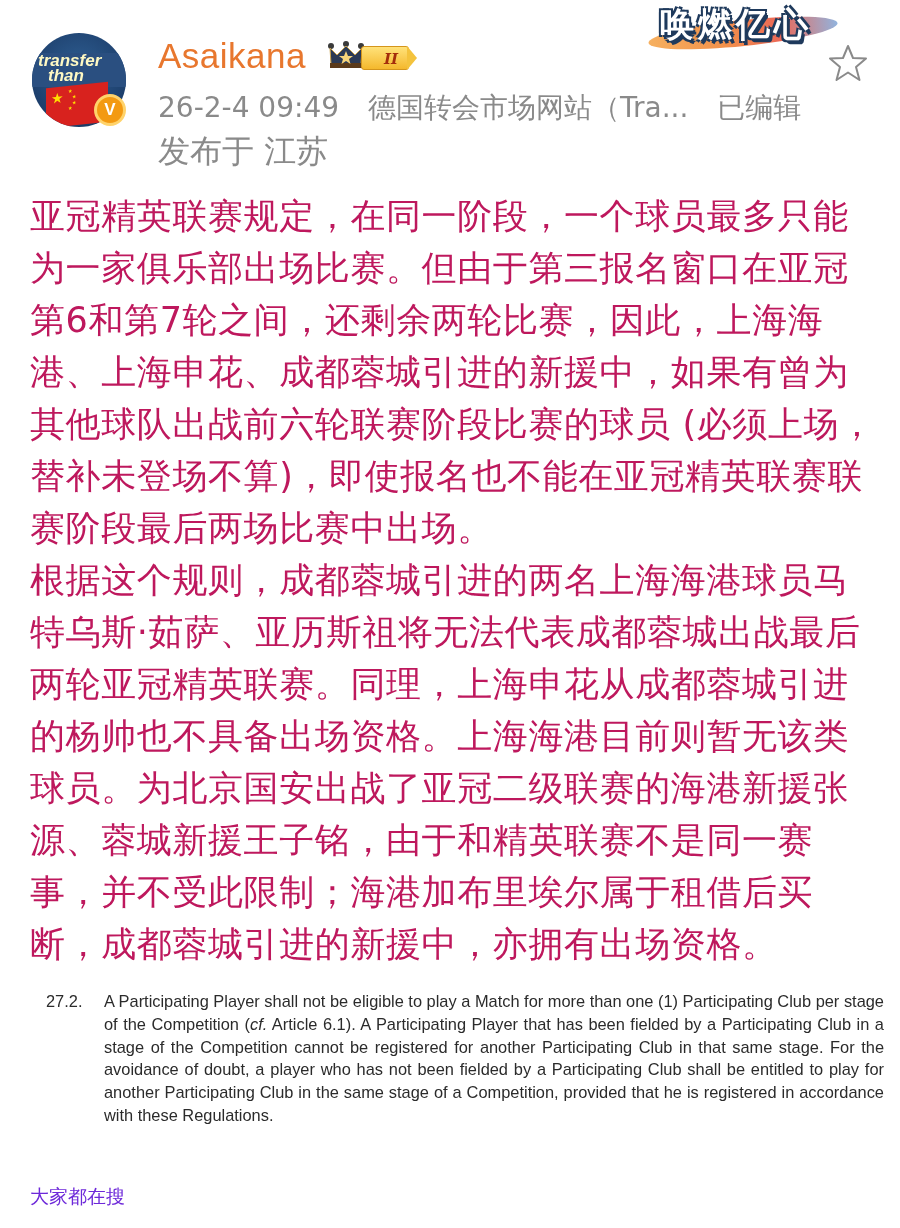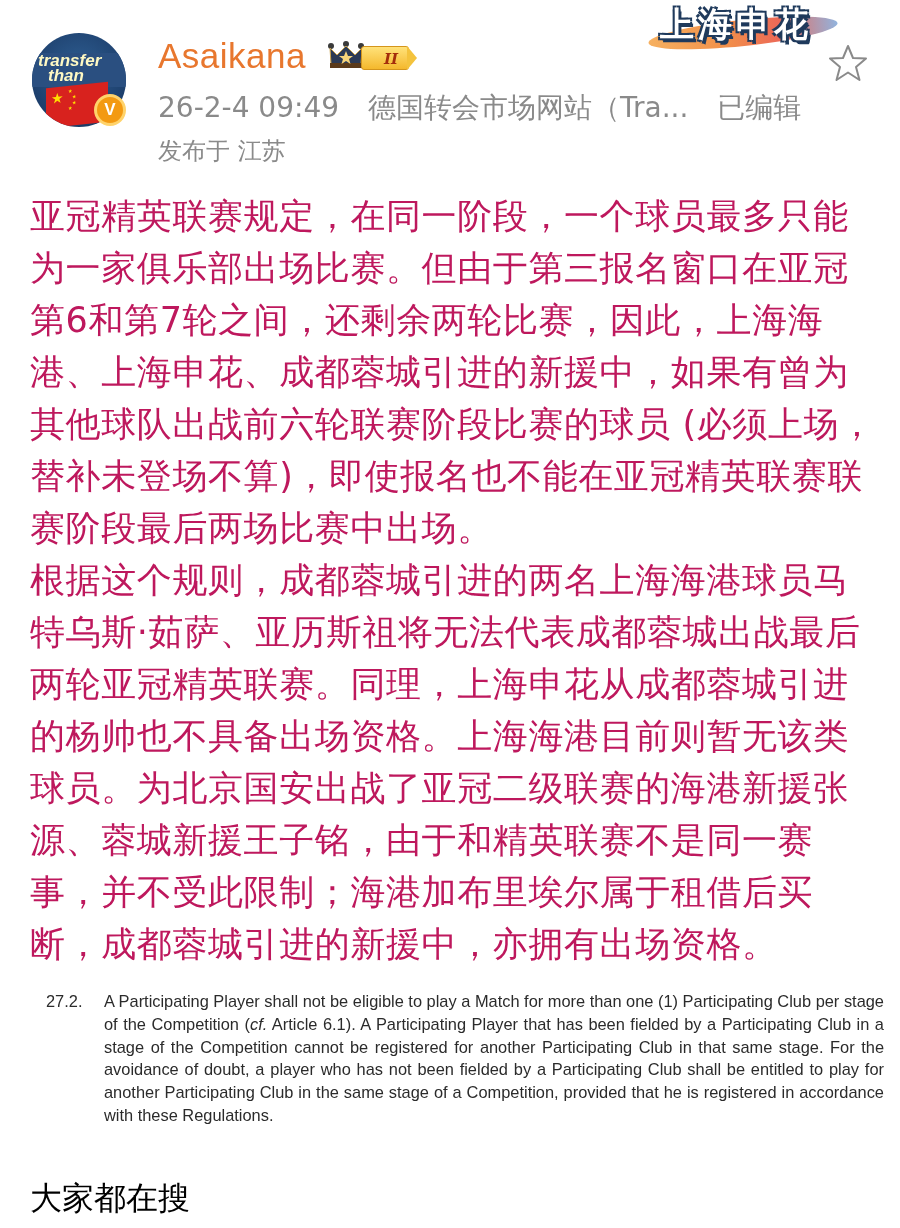--- a/index.html
+++ b/index.html
@@ -31,42 +31,42 @@
     .vip-badge .tag { position: absolute; left: 34px; top: 9px; width: 48px; height: 24px;
               background: linear-gradient(#ffe27a, #f4b82d); border: 1px solid #d4951c; border-radius: 3px;
               color: #a42d0b; font-family: "DejaVu Serif", serif; font-weight: bold; font-style: italic;
               font-size: 15px; text-align: center; line-height: 24px; box-sizing: border-box; padding-left: 12px; }
     .vip-badge .arrow { position: absolute; left: 80px; top: 9px; width: 0; height: 0;
               border-top: 12px solid transparent; border-bottom: 12px solid transparent; border-left: 10px solid #f4c33d; }
 
     .meta-line { position: absolute; left: 158px; top: 88px; font-size: 28px; color: #8a8a8a; line-height: 40px; white-space: nowrap; }
     .meta-line span { margin-right: 20px; }
     .meta-line .source { cursor: pointer; }
-    .location-line { position: absolute; left: 158px; top: 131px; font-size: 24px; color: #8a8a8a; line-height: 40px; }
+    .location-line { position: absolute; left: 158px; top: 131px; font-size: 32px; color: #8a8a8a; line-height: 40px; }
 
     .sticker { position: absolute; left: 648px; top: 2px; width: 195px; height: 46px; }
     .sticker .swoosh { position: absolute; left: 0; top: 18px; width: 190px; height: 26px; border-radius: 50%;
               background: linear-gradient(90deg, #f4a244, #f07d2a 40%, #e84d3a 70%, #7ea6d8); opacity: 0.85;
               transform: rotate(-6deg); }
     .sticker .txt { position: absolute; left: 12px; top: 2px; font-size: 34px; font-weight: bold; color: #ffffff;
               letter-spacing: 4px; line-height: 40px;
               text-shadow: -2px -2px 0 #1f3a5c, 2px -2px 0 #1f3a5c, -2px 2px 0 #1f3a5c, 2px 2px 0 #1f3a5c, 3px 4px 0 #1f3a5c; }
     .favorite { position: absolute; left: 828px; top: 44px; width: 40px; height: 38px; cursor: pointer; }
 
     .content { position: absolute; left: 30px; top: 190px; width: 845px; font-size: 35px; line-height: 52px;
                color: #be185d; letter-spacing: 0.6px; }
     .content p { margin: 0; }
 
     .regulation { position: absolute; left: 46px; top: 990px; width: 800px; font-family: "Liberation Sans", sans-serif;
                font-size: 16.4px; line-height: 22.8px; color: #2b2b2b; }
     .regulation .num { position: absolute; left: 0; top: 0; text-align: center; }
     .regulation .body { position: absolute; left: 58px; top: 0; width: 780px; text-align: justify; }
     .regulation .body i { font-style: italic; }
 
-    .hot-search { position: absolute; left: 30px; top: 1180px; font-size: 32px; color: #000000; line-height: 36px; cursor: pointer; }
+    .hot-search { position: absolute; left: 30px; top: 1180px; font-size: 19px; color: #6d28d9; line-height: 36px; cursor: pointer; font-family: Liberation Mono, monospace; }
   </style>
 </head>
 <body>
 
 <div class="header">
   <div class="avatar">
     <div class="logo-band">
       <span class="l1">transfer</span>
       <span class="l2">than</span>
     </div>
@@ -97,21 +97,21 @@
 
   <div class="meta-line">
     <span>26-2-4 09:49</span>
     <span class="source">德国转会市场网站（Tra...</span>
     <span>已编辑</span>
   </div>
   <div class="location-line">发布于 江苏</div>
 
   <div class="sticker">
     <div class="swoosh"></div>
-    <div class="txt">上海申花</div>
+    <div class="txt">唤燃亿心</div>
   </div>
 
   <svg class="favorite" viewBox="0 0 40 38">
     <polygon points="20,2 25,14 38,14.5 28,23 31.5,36 20,28.5 8.5,36 12,23 2,14.5 15,14" fill="none" stroke="#8a8a8a" stroke-width="2" stroke-linejoin="round"></polygon>
   </svg>
 </div>
 
 <div class="content">
   <p>亚冠精英联赛规定，在同一阶段，一个球员最多只能为一家俱乐部出场比赛。但由于第三报名窗口在亚冠第6和第7轮之间，还剩余两轮比赛，因此，上海海港、上海申花、成都蓉城引进的新援中，如果有曾为其他球队出战前六轮联赛阶段比赛的球员 (必须上场，替补未登场不算)，即使报名也不能在亚冠精英联赛联赛阶段最后两场比赛中出场。</p>
   <p>根据这个规则，成都蓉城引进的两名上海海港球员马特乌斯·茹萨、亚历斯祖将无法代表成都蓉城出战最后两轮亚冠精英联赛。同理，上海申花从成都蓉城引进的杨帅也不具备出场资格。上海海港目前则暂无该类球员。为北京国安出战了亚冠二级联赛的海港新援张源、蓉城新援王子铭，由于和精英联赛不是同一赛事，并不受此限制；海港加布里埃尔属于租借后买断，成都蓉城引进的新援中，亦拥有出场资格。</p>

